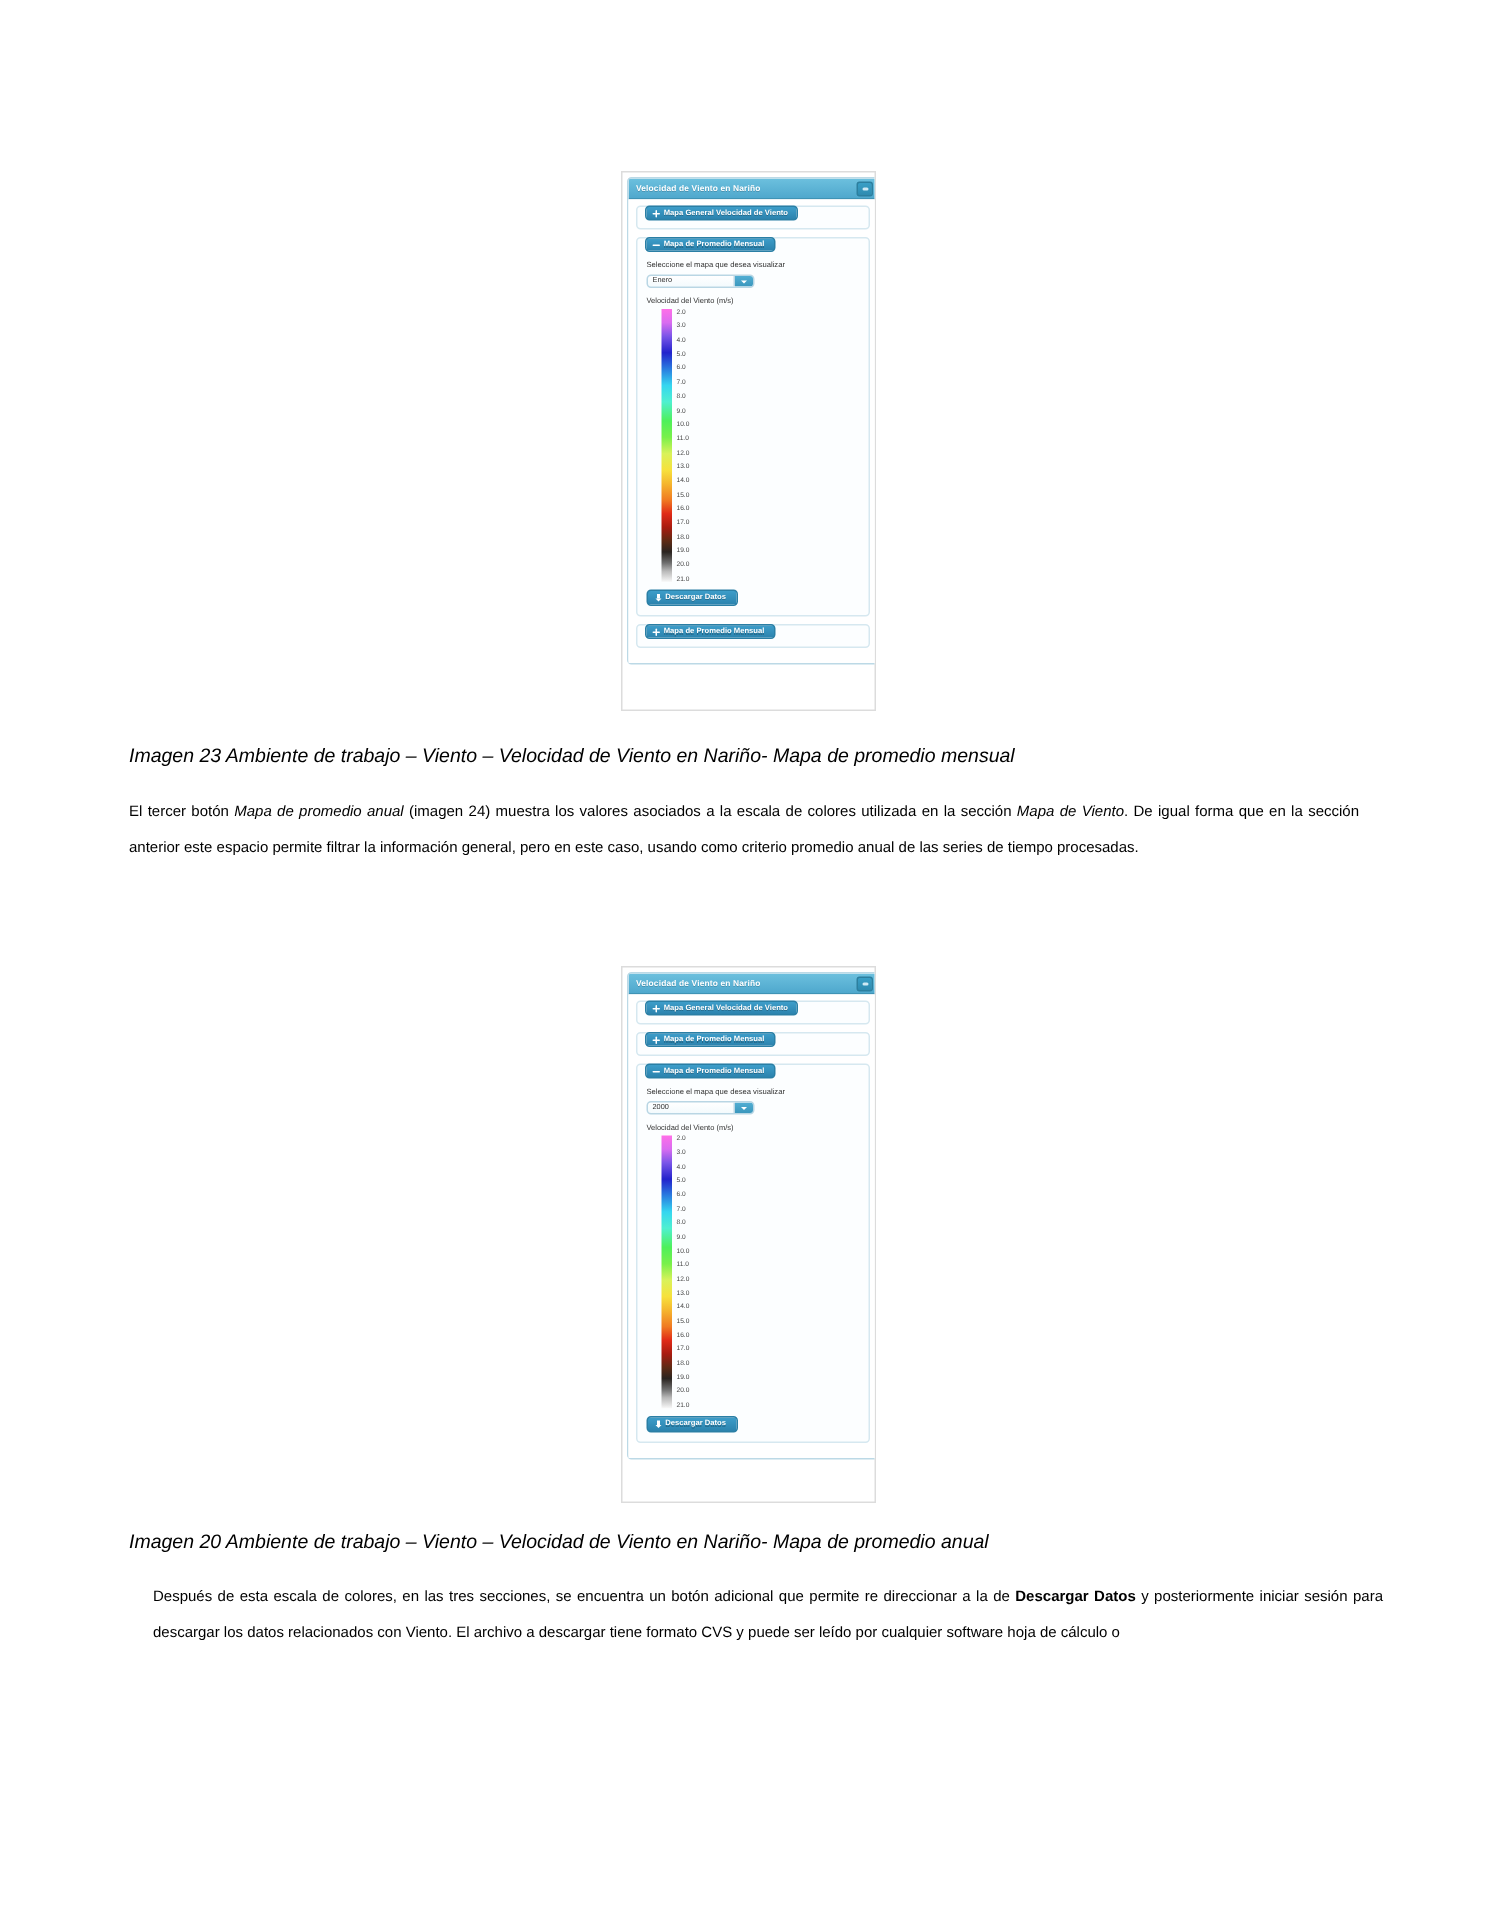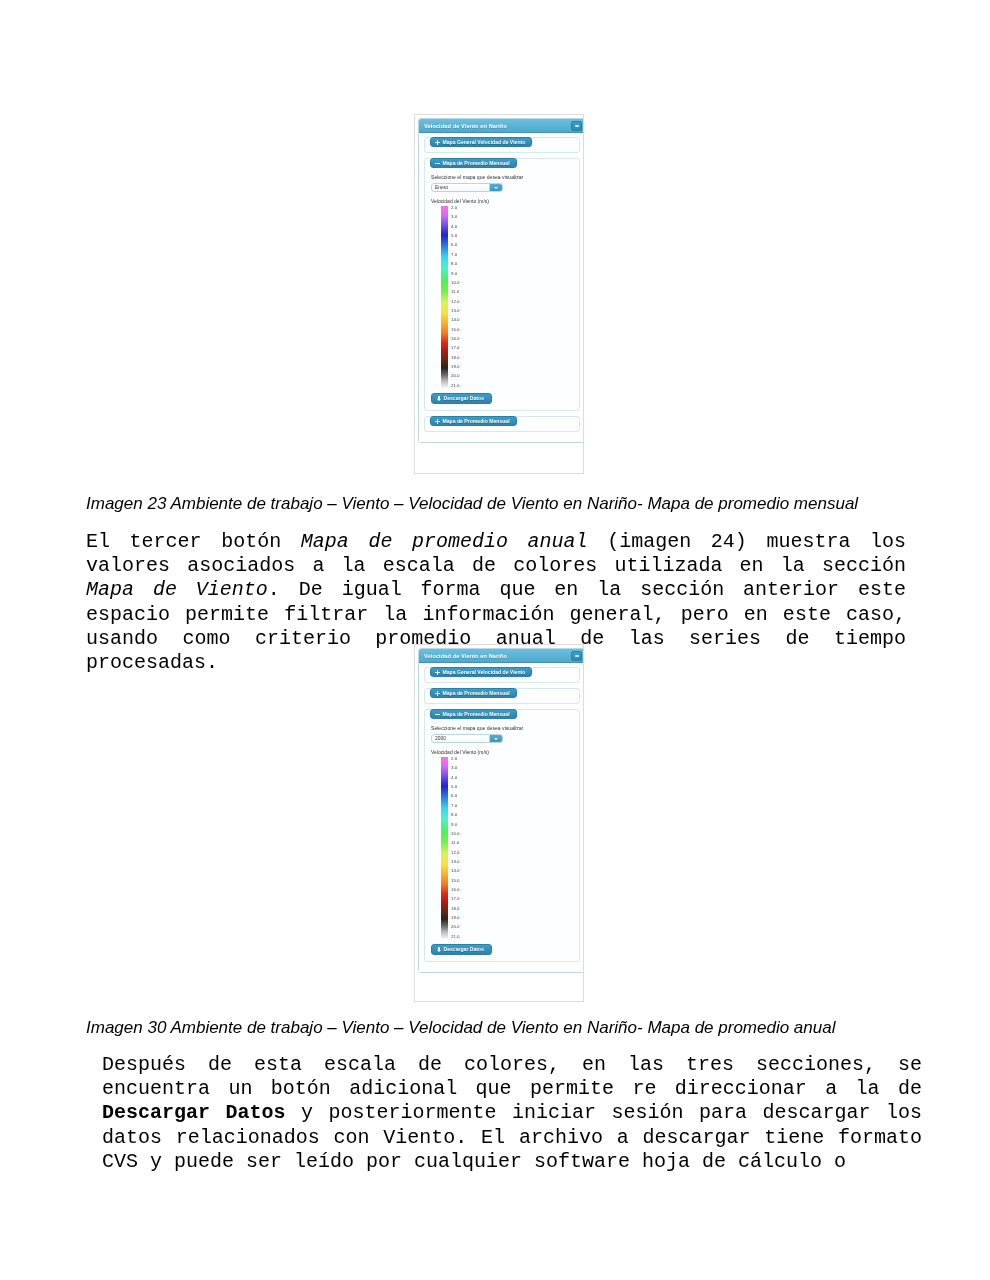--- a/index.html
+++ b/index.html
@@ -19,33 +19,33 @@
   .page {
     position: relative;
     width: 990px;
     height: 1280px;
     box-sizing: border-box;
     padding: 0 86px;
   }
 
   
   .para {
-    font-family: Liberation Mono, monospace;
-    font-size: 20px;
+    font-family: Liberation Sans, sans-serif;
+    font-size: 10px;
     line-height: 24.2px;
     text-align: justify;
     color: #000;
     margin: 0;
   }
   .para em { font-style: italic; }
   .para b { font-weight: bold; }
 
   .caption {
     font-family: "Liberation Sans", sans-serif;
-    font-size: 17px;
+    font-size: 13px;
     font-style: italic;
     line-height: 16px;
     color: #000;
     margin: 0;
   }
 
   
   .figure {
     position: absolute;
     box-sizing: border-box;
@@ -460,19 +460,19 @@
               <span class="dl-icon"></span>
               <span>Descargar Datos</span>
             </span>
           </div>
         </div>
 
       </div>
     </div>
   </div>
 
-  <div class="caption" style="position:absolute; left:86px; top:1020px; width:820px;">Imagen 30 Ambiente de trabajo – Viento – Velocidad de Viento en Nariño- Mapa de promedio anual</div>
+  <div class="caption" style="position:absolute; left:86px; top:1020px; width:820px;">Imagen 20 Ambiente de trabajo – Viento – Velocidad de Viento en Nariño- Mapa de promedio anual</div>
 
   <p class="para" style="position:absolute; left:102px; top:1053px; width:820px;">
     <span>Después de esta escala de colores, en las tres secciones, se encuentra un botón adicional que permite re direccionar a la de </span><b>Descargar Datos</b><span> y posteriormente iniciar sesión para descargar los datos relacionados con Viento. El archivo a descargar tiene formato CVS y puede ser leído por cualquier software hoja de cálculo o</span>
   </p>
 
 </div>
 
 </body></html>

